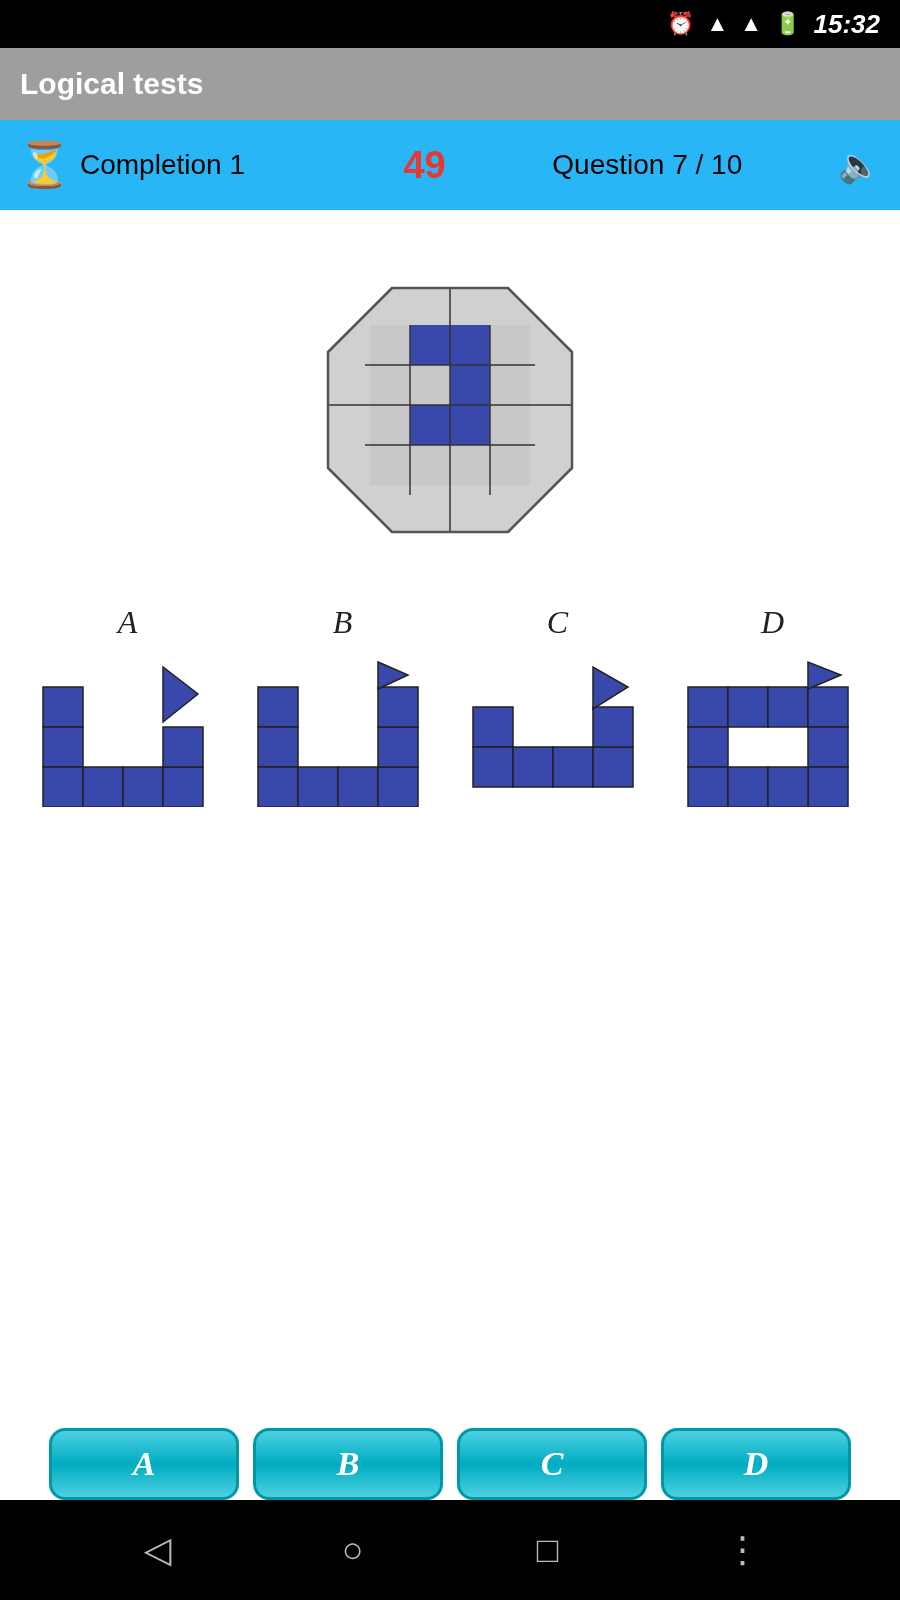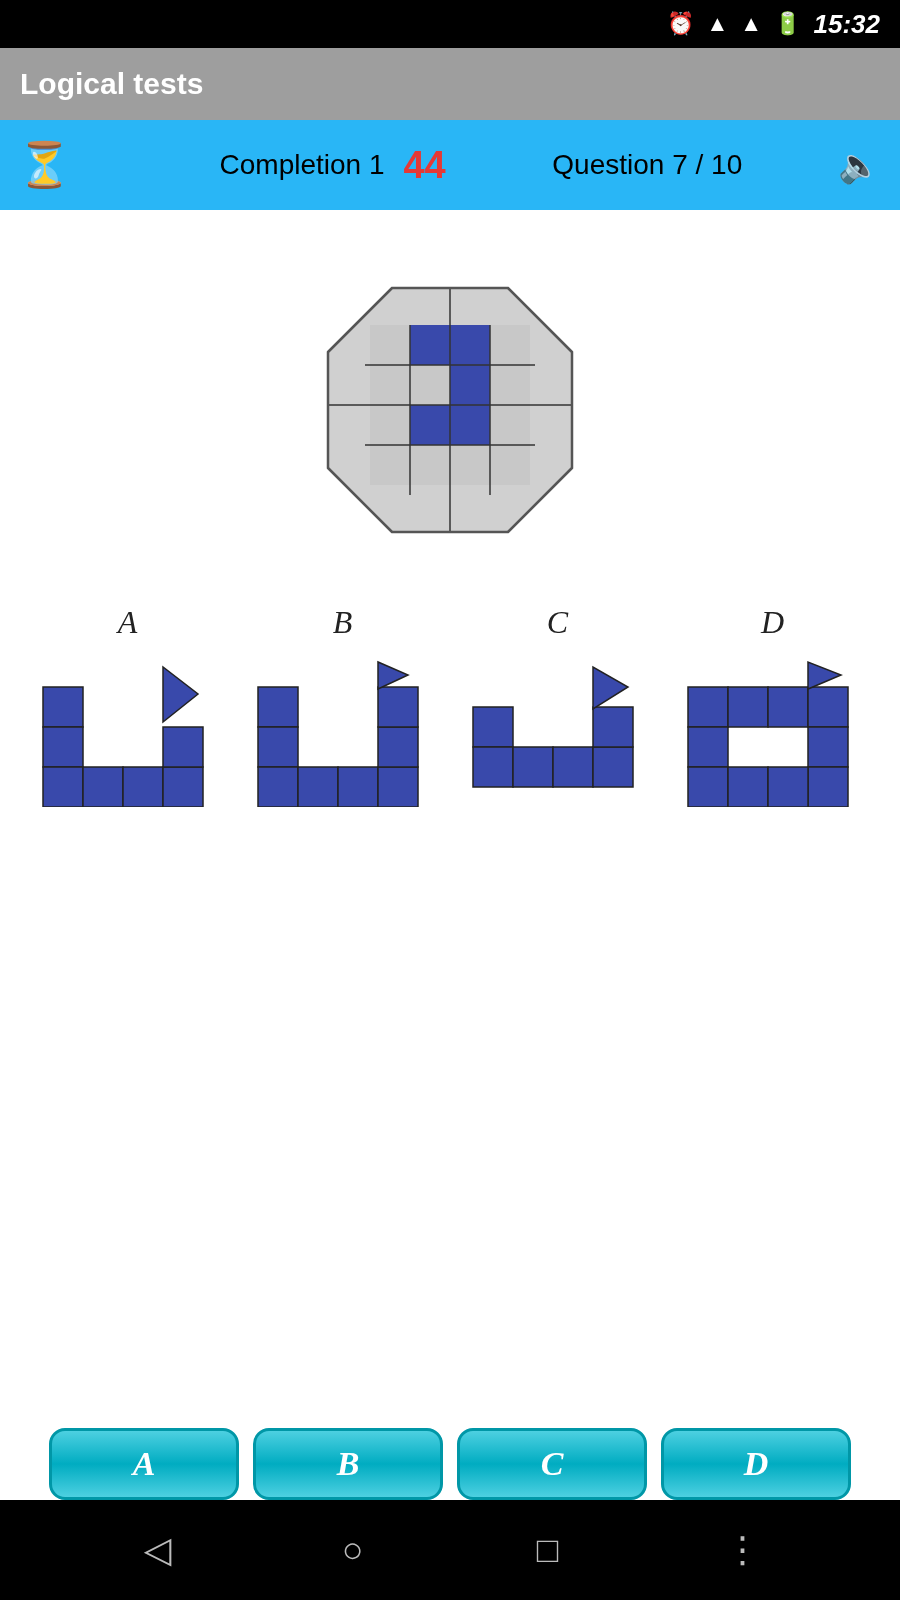--- a/index.html
+++ b/index.html
@@ -57,21 +57,21 @@
     .toolbar .hourglass-icon {
       width: 70px;
       height: 70px;
       display: flex;
       align-items: center;
       justify-content: center;
       font-size: 44px;
     }
     .toolbar .completion-label {
       flex: 1;
-      text-align: right;
+      text-align: left;
       font-size: 28px;
       color: #000;
       font-weight: 500;
     }
     .toolbar .timer-value {
       background: #29b6f6;
       color: #e53935;
       font-size: 38px;
       font-weight: bold;
       padding: 0 18px;
@@ -209,21 +209,21 @@
   <span class="time">15:32</span>
 </div>
 
 <div class="app-title-bar">
   <span>Logical tests</span>
 </div>
 
 <div class="toolbar">
   <div class="hourglass-icon">⏳</div>
   <span class="completion-label">Completion 1</span>
-  <span class="timer-value">44</span>
+  <span class="timer-value">49</span>
   <span class="question-label">Question 7 / 10</span>
   <div class="sound-icon">🔈</div>
 </div>
 
 <div class="main-content">
 
   <div class="puzzle-container">
     <svg class="puzzle-svg" viewBox="0 0 280 280">
 
       <defs>

